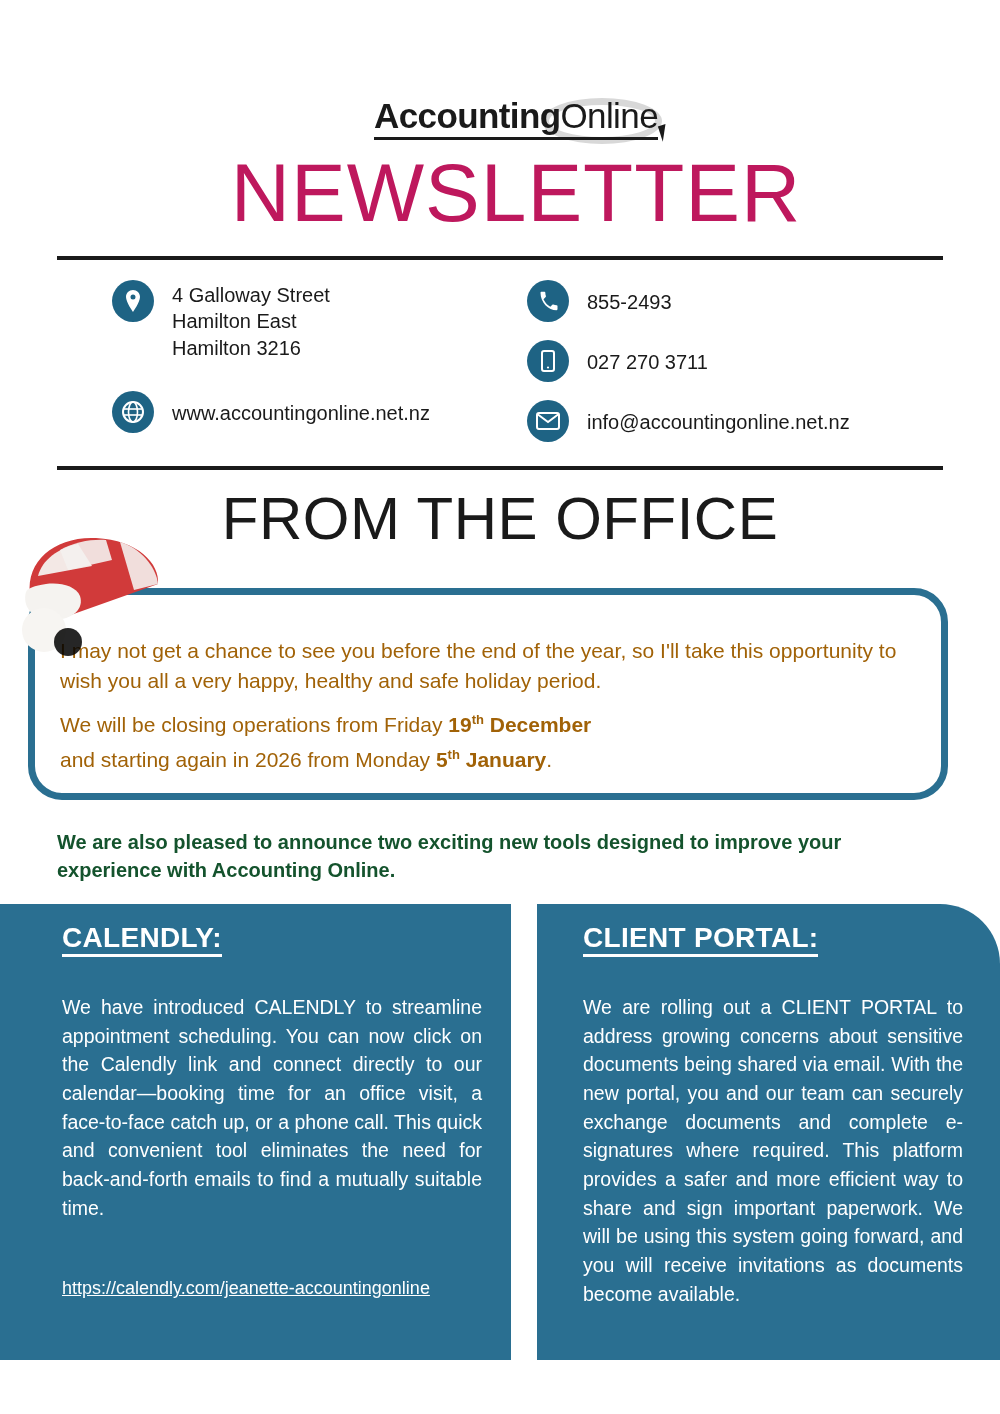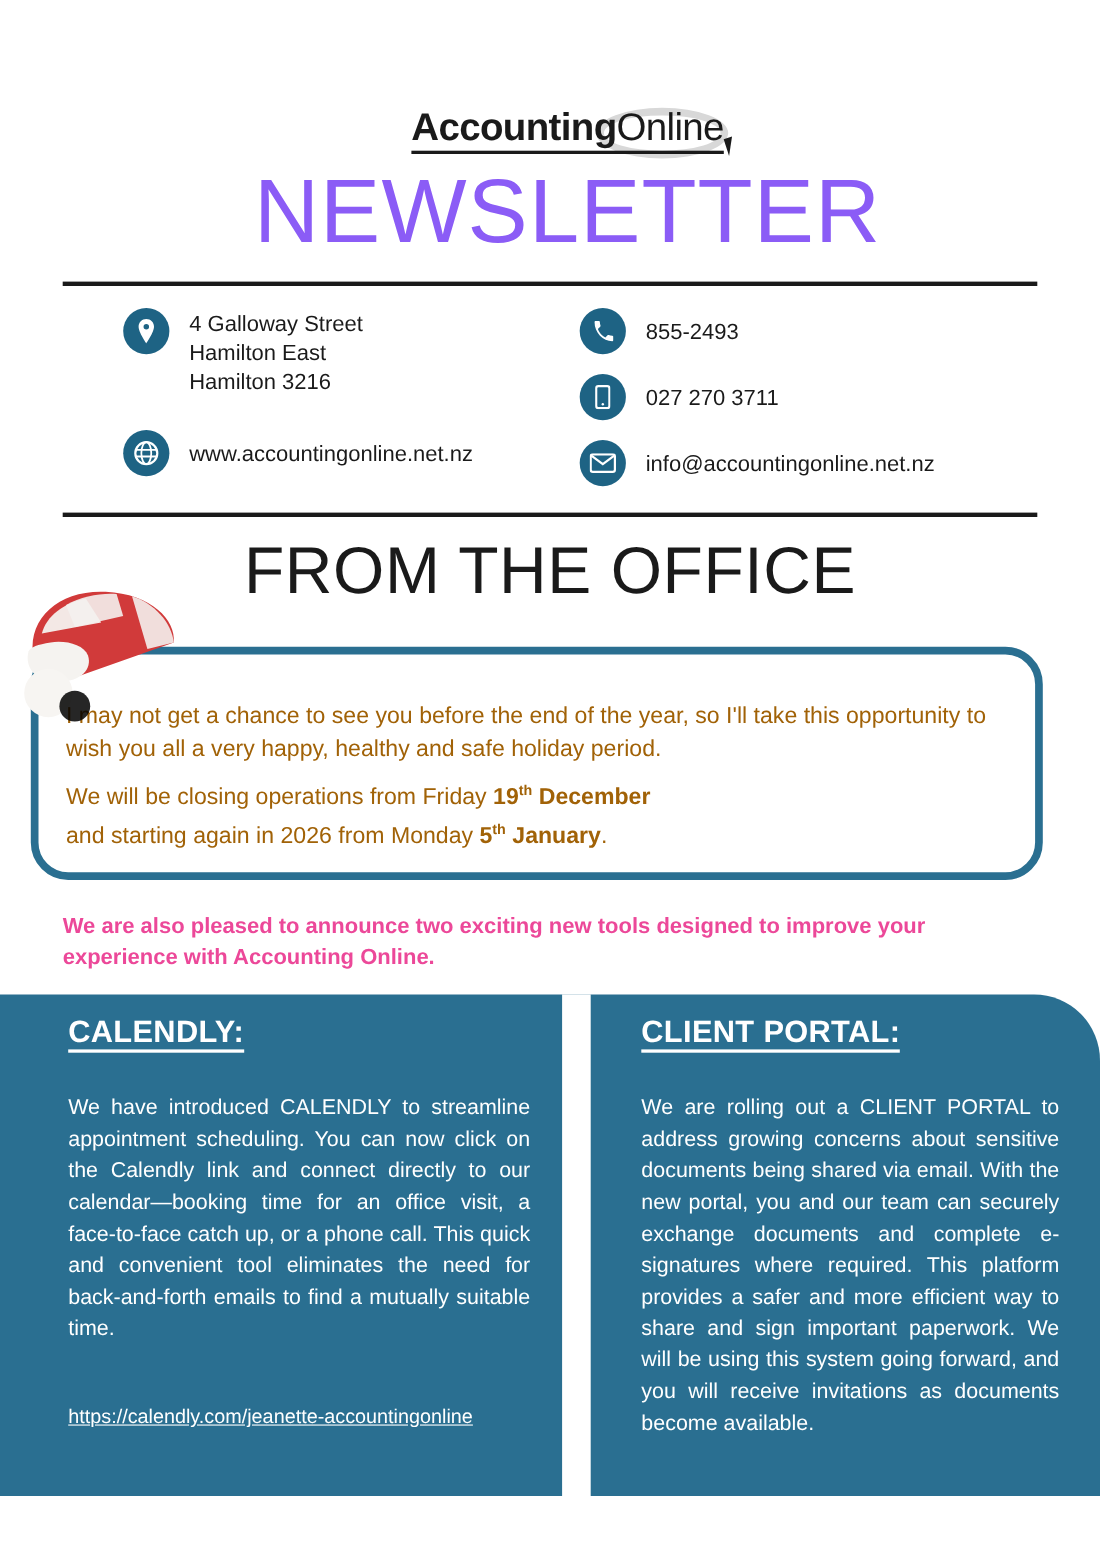--- a/index.html
+++ b/index.html
@@ -68,21 +68,21 @@
     width: 0; height: 0;
     z-index: 4;
     border-left: 8px solid #1a1a1a;
     border-right: 6px solid transparent;
     border-bottom: 16px solid transparent;
     transform: rotate(-18deg);
   }
   .newsletter-title {
     margin-top: 6px;
     font-size: 82px;
-    color: #8b5cf6;
+    color: #be185d;
     letter-spacing: 1px;
     font-weight: normal;
     text-align: center;
   }
 
   
   .hr {
     position: absolute; left: 57px; width: 886px;
     height: 4px; background: #1a1a1a;
   }
@@ -136,21 +136,21 @@
   .office-text sup { font-size: 13px; }
 
   
   .santa {
     position: absolute; left: 8px; top: 520px;
     width: 180px; height: 160px; z-index: 5;
   }
 
   .announce {
     position: absolute; top: 828px; left: 57px; width: 890px;
-    font-size: 20px; font-weight: bold; color: #ec4899; line-height: 1.4;
+    font-size: 20px; font-weight: bold; color: #14532d; line-height: 1.4;
   }
 
   
   .panel {
     position: absolute; left: 0; top: 904px;
     width: 1000px; height: 456px;
     background: #2a6f91;
     border-top-right-radius: 60px;
   }
   .panel-notch {

